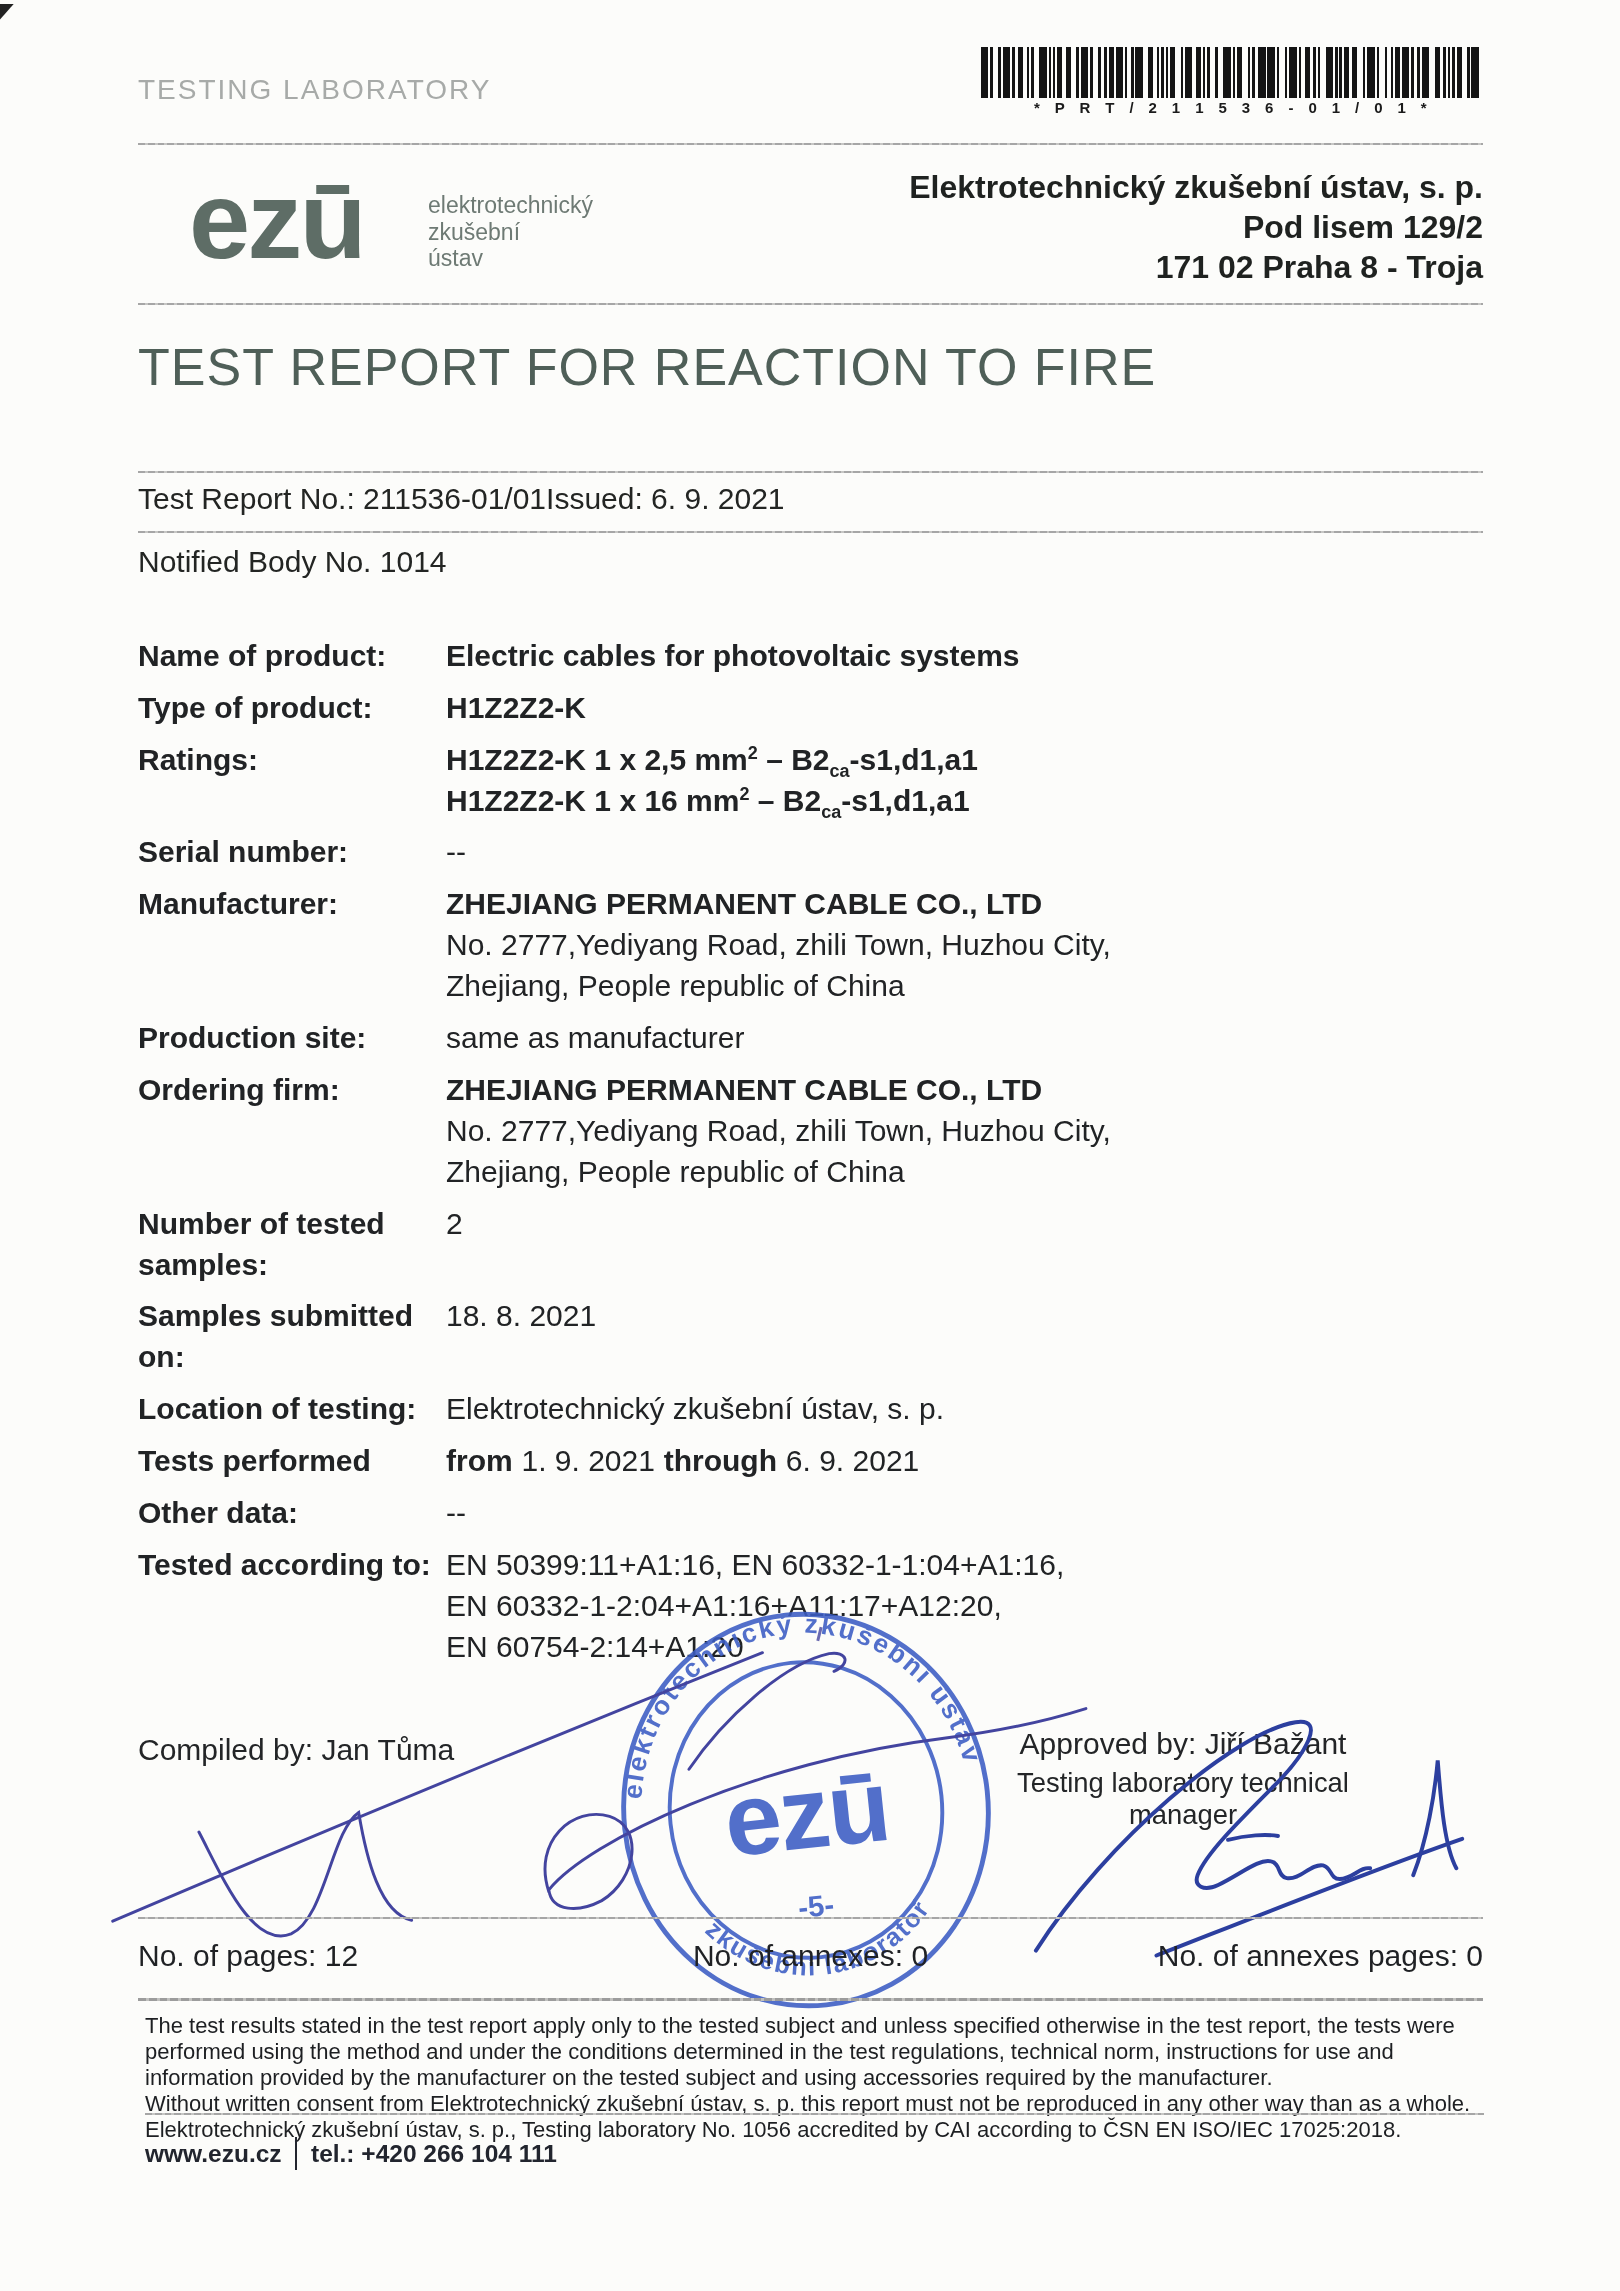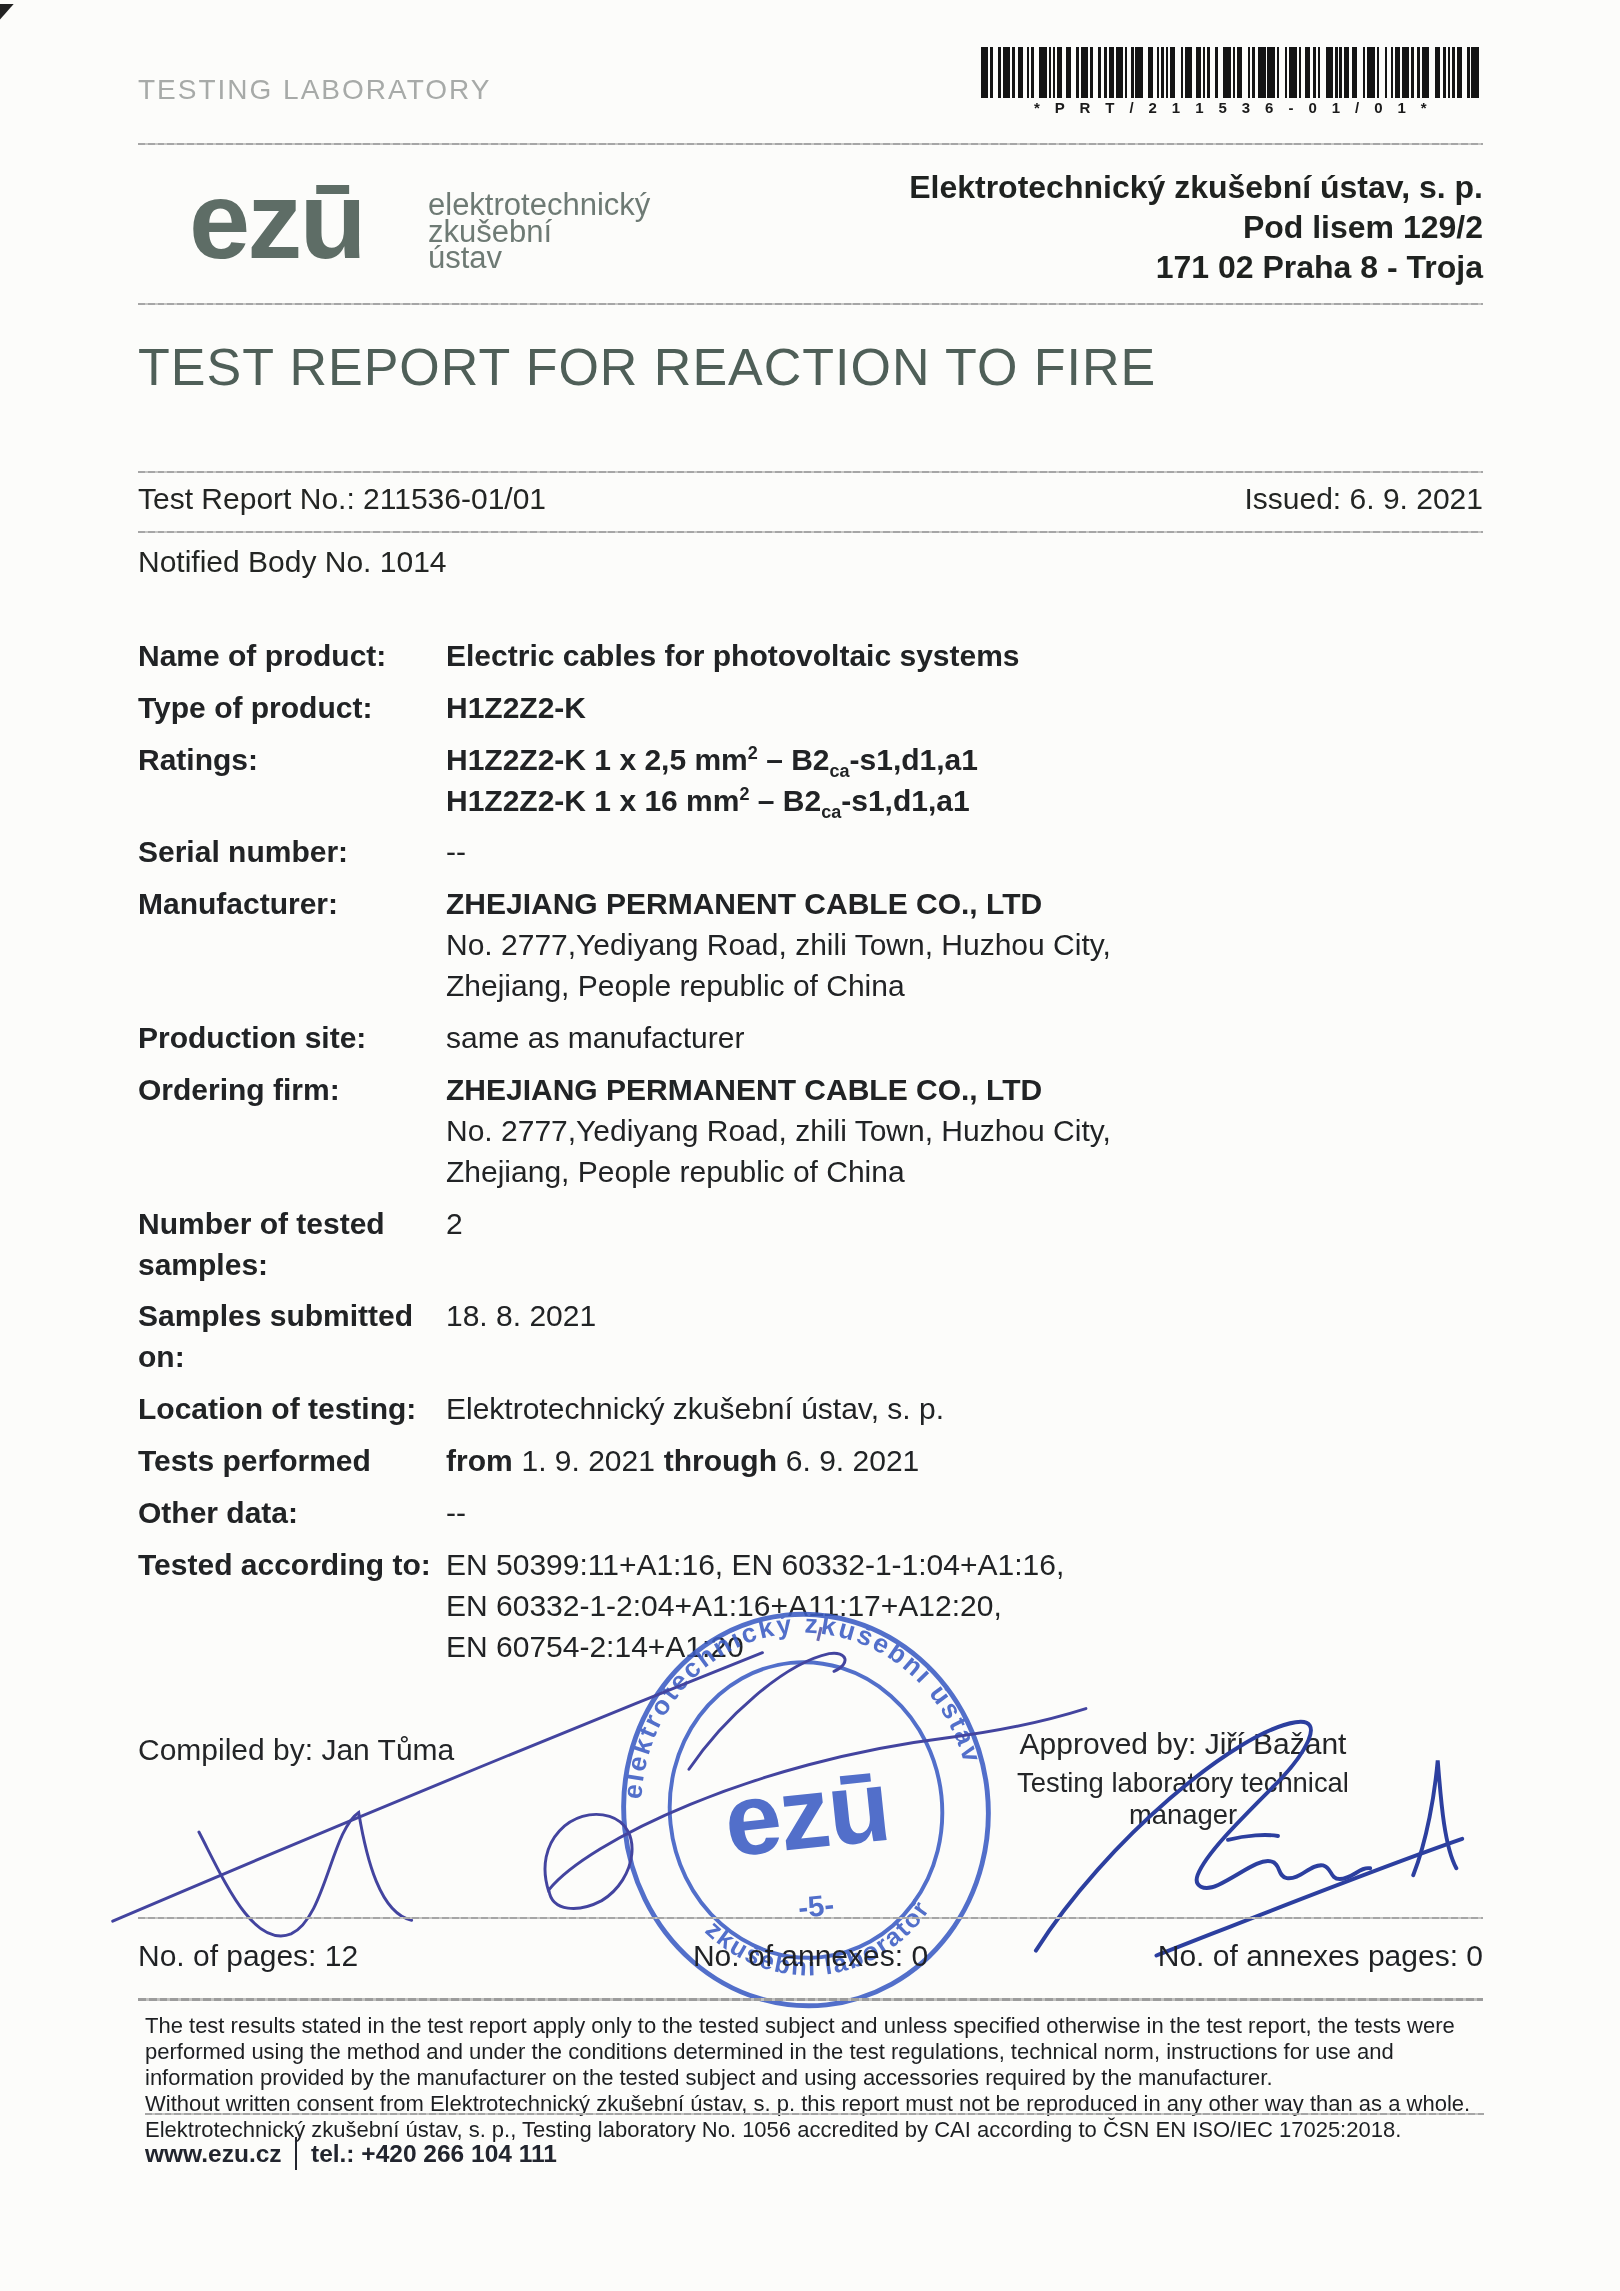--- a/index.html
+++ b/index.html
@@ -17,26 +17,26 @@
   .rule-thick{height:2.9px;background:repeating-linear-gradient(90deg,#9c9c9c 0 7.8px,#c0c0be 7.8px 10.8px);}
 
   
   .testing-lab{left:138px;top:54px;font-size:28px;color:#a7aaa8;letter-spacing:2px;font-weight:400;margin-top:20px;}
   .barcode-wrap{left:981px;top:47px;width:504px;}
   .barcode-bars{display:flex;align-items:stretch;height:51px;overflow:hidden;}
   .bc-bar{background:#141414;height:51px;flex:0 0 auto;}
   .barcode-text{margin-top:1px;font-size:15px;font-weight:700;letter-spacing:5.4px;white-space:nowrap;color:#1b1b1b;text-align:center;}
 
   .logo-text{left:189px;top:165px;font-size:110px;line-height:110px;font-weight:700;color:#5e6d66;letter-spacing:-2.9px;}
-  .logo-caption{left:428px;top:192px;font-size:31px;line-height:26.5px;color:#6e7a74;font-weight:500;}
+  .logo-caption{left:428px;top:192px;font-size:23px;line-height:26.5px;color:#6e7a74;font-weight:500;}
   .org-block{right:137px;top:167px;text-align:right;font-size:32px;line-height:40px;font-weight:700;color:#1f2220;}
 
   .doc-title{left:138px;top:337px;font-size:52px;font-weight:400;color:#4f5f58;letter-spacing:1px;}
 
-  .report-row{left:138px;top:482px;width:1345px;display:flex;justify-content:space-between;font-size:30px;color:#232523;}
+  .report-row{left:138px;top:482px;width:1345px;display:flex;justify-content:flex-start;font-size:30px;color:#232523;}
   .notified{left:138px;top:545px;font-size:30px;color:#232523;}
 
   
   .fields{left:138px;top:635px;width:1347px;}
   .frow{display:flex;margin-bottom:10.8px;font-size:30px;line-height:41px;color:#212325;}
   .flabel{width:308px;flex:0 0 auto;font-weight:700;}
   .fval{flex:1;}
   .bold{font-weight:700;}
   sup{font-size:60%;vertical-align:super;line-height:0;}
   sub{font-size:60%;vertical-align:sub;line-height:0;}

